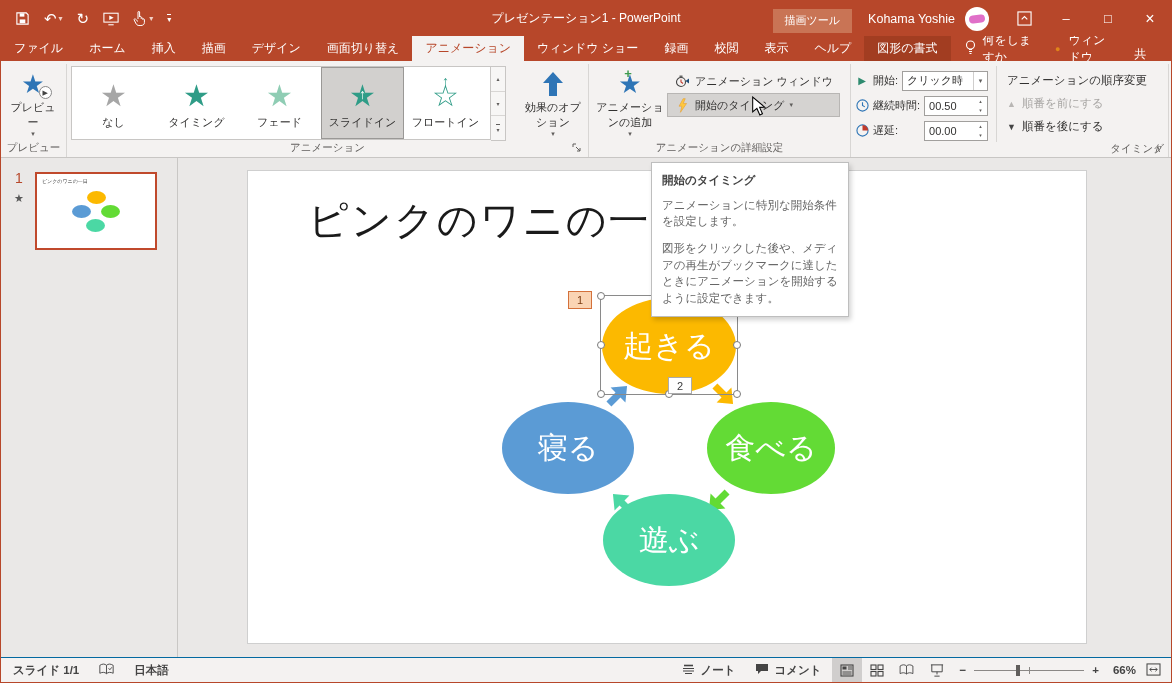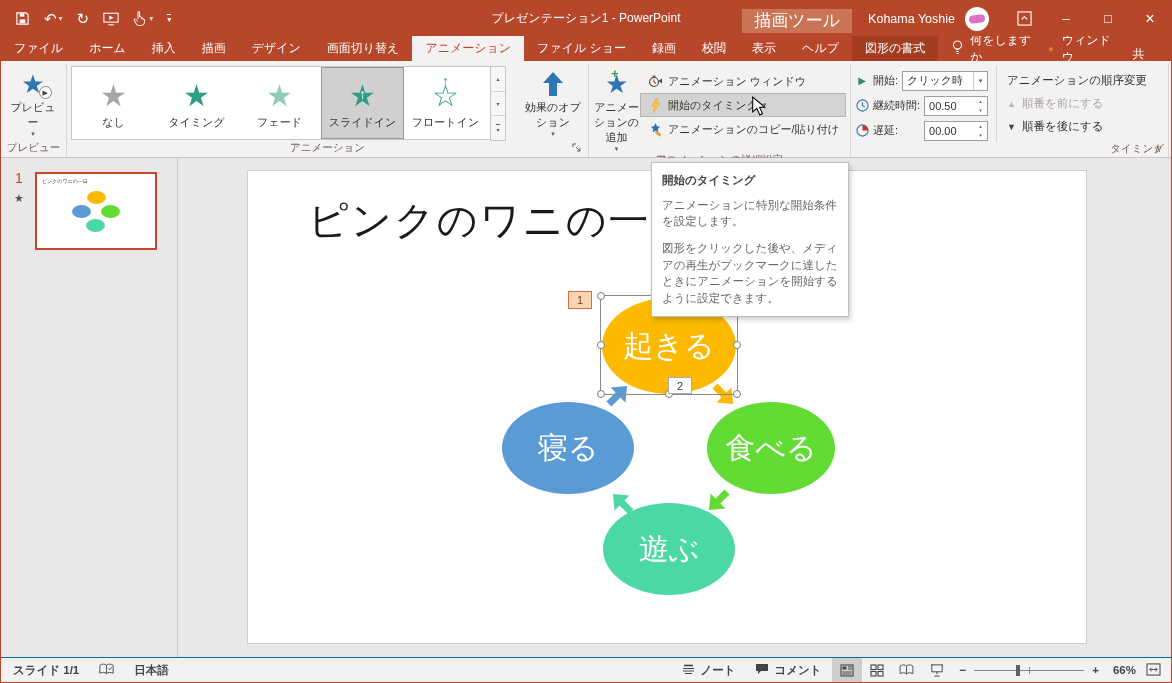--- a/index.html
+++ b/index.html
@@ -6,21 +6,21 @@
   body { font-family:"Liberation Sans","DejaVu Sans",sans-serif; background:#888; }
   .window { width:1172px; height:683px; border:1px solid #B7472A; background:#f4f2f1; position:relative; overflow:hidden; }
 
   
   .titlebar { height:35px; background:#B7472A; display:flex; align-items:center; color:#fff; position:relative; }
   .qat { display:flex; align-items:center; gap:14px; padding-left:14px; font-size:15px; }
   .qat .qbtn { color:#fff; display:flex; align-items:center; gap:2px; cursor:default; }
   .qat .chev { font-size:8px; color:#f3d0c5; }
   .win-title { position:absolute; left:0; right:0; text-align:center; font-size:12px; color:#fff; pointer-events:none; }
   .tb-right { margin-left:auto; display:flex; align-items:center; height:100%; }
-  .ctx-tool { background:#C97455; height:24px; margin-top:4px; display:flex; align-items:center; padding:0 12px; font-size:17px; }
+  .ctx-tool { background:#C97455; height:24px; margin-top:4px; display:flex; align-items:center; padding:0 12px; font-size:11px; }
   .user-name { font-size:12.5px; margin:0 10px 0 16px; }
   .avatar { width:24px; height:24px; border-radius:50%; background:#fff; position:relative; overflow:hidden; margin-right:14px; }
   .avatar .croc { position:absolute; left:4px; top:8px; width:16px; height:8px; background:#E06FC8; border-radius:4px; transform:rotate(-8deg); }
   .winbtn { width:42px; height:100%; display:flex; align-items:center; justify-content:center; font-size:13px; color:#fff; }
   .winbtn svg { display:block; }
 
   
   .tabrow { height:25px; background:#B7472A; display:flex; align-items:stretch; color:#fff; font-size:12px; }
   .tab { display:flex; align-items:center; padding:0 13px; cursor:default; white-space:nowrap; }
   .tab.active { background:#f4f2f1; color:#B7472A; }
@@ -186,21 +186,21 @@
   </div>
 
   <div class="tabrow">
     <div class="tab">ファイル</div>
     <div class="tab">ホーム</div>
     <div class="tab">挿入</div>
     <div class="tab">描画</div>
     <div class="tab">デザイン</div>
     <div class="tab">画面切り替え</div>
     <div class="tab active">アニメーション</div>
-    <div class="tab">ファイル ショー</div>
+    <div class="tab">ウィンドウ ショー</div>
     <div class="tab">録画</div>
     <div class="tab">校閲</div>
     <div class="tab">表示</div>
     <div class="tab">ヘルプ</div>
     <div class="tab contextual">図形の書式</div>
     <div class="tellme">
       <span>
         <svg width="11" height="15" viewBox="0 0 11 15">
             <circle cx="5.5" cy="5" r="4" fill="none" stroke="#fff" stroke-width="1.1"></circle>
             <path d="M4 9.5h3M4 11.5h3M4.5 13.5h2" stroke="#fff" stroke-width="1.1"></path>
@@ -323,29 +323,20 @@
             <span>アニメーション ウィンドウ</span>
           </div>
           <div class="smallbtn hovered">
             <span class="sicon">
               <svg width="13" height="15" viewBox="0 0 16 22">
                   <polygon points="9,1 3,12 7,12 5,21 14,8 9,8 12,1" fill="#FFC83D" stroke="#E8A33D" stroke-width="1"></polygon>
                 </svg>
             </span>
             <span>開始のタイミング</span>
             <span class="chev-s">▾</span>
-          </div>
-          <div class="smallbtn">
-            <span class="sicon">
-              <svg width="15" height="15" viewBox="0 0 16 16">
-                  <path d="M8 1l1.6 3.6L13 5l-2.5 2.4.6 3.6L8 9.3 4.9 11l.6-3.6L3 5l3.4-.4z" fill="#2E75B6"></path>
-                  <rect x="9" y="9" width="7" height="3" rx="1" transform="rotate(40 9 9)" fill="#D8A24A"></rect>
-                </svg>
-            </span>
-            <span>アニメーションのコピー/貼り付け</span>
           </div>
         </div>
       </div>
       <div class="rgroup-label">アニメーションの詳細設定</div>
     </div>
 
     <div class="rgroup" style="width:318px; border-right:1px solid #d8d6d4;">
       <div class="rgroup-content">
         <div class="timing-fields">
           <div class="trow">
@@ -449,21 +440,21 @@
 
       <div class="ellipse" style="left: 354px; top: 127px; width: 134px; height: 96px; background: rgb(252, 185, 0);">
           <span>起きる</span>
         </div>
       <div class="ellipse" style="left: 254px; top: 231px; width: 132px; height: 92px; background: rgb(91, 155, 213);">
           <span>寝る</span>
         </div>
       <div class="ellipse" style="left: 459px; top: 231px; width: 128px; height: 92px; background: rgb(99, 219, 53);">
           <span>食べる</span>
         </div>
-      <div class="ellipse" style="left: 355px; top: 332px; width: 132px; height: 92px; background: rgb(75, 216, 164);">
+      <div class="ellipse" style="left: 355px; top: 323px; width: 132px; height: 92px; background: rgb(75, 216, 164);">
           <span>遊ぶ</span>
         </div>
 
       <div class="sel-box">
         <span class="handle" style="left:-4px; top:-4px;"></span>
         <span class="handle" style="left:64px; top:-4px;"></span>
         <span class="handle" style="right:-4px; top:-4px;"></span>
         <span class="handle" style="left:-4px; top:45px;"></span>
         <span class="handle" style="right:-4px; top:45px;"></span>
         <span class="handle" style="left:-4px; bottom:-4px;"></span>

